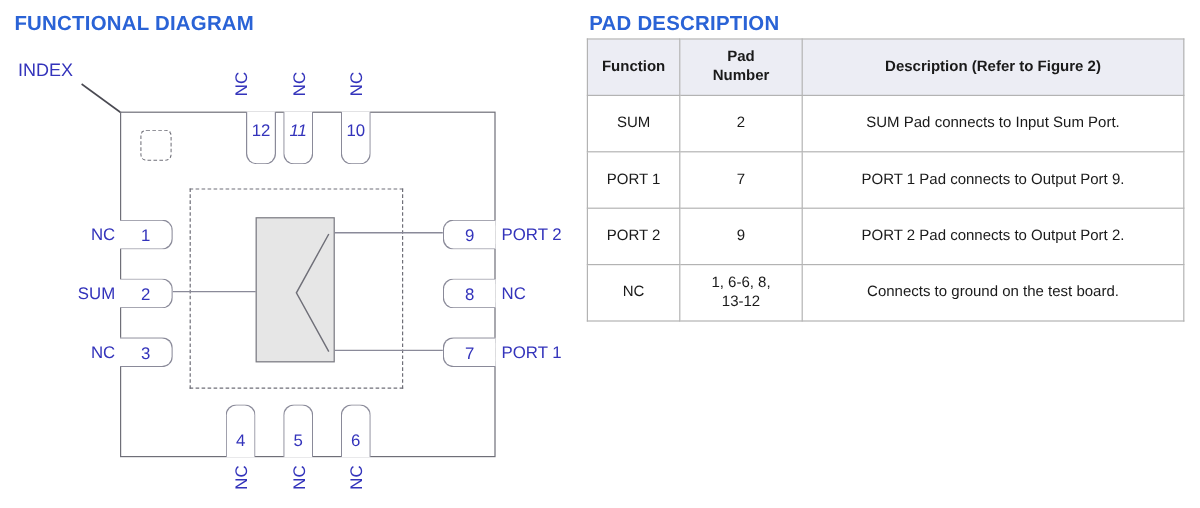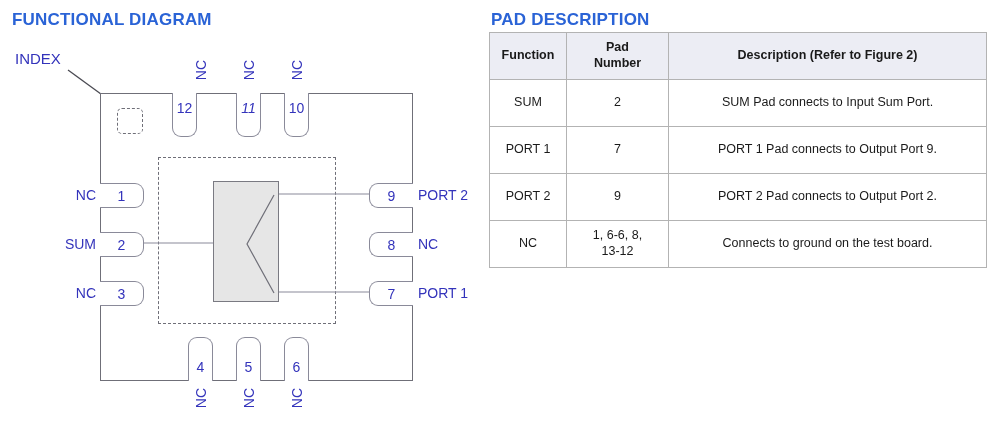--- a/index.html
+++ b/index.html
@@ -226,21 +226,21 @@
 
   <div class="pad pad-right" style="left:369px; top:183px;">9</div>
   <div class="pad-label" style="left:418px; top:187px;">PORT 2</div>
 
   <div class="pad pad-right" style="left:369px; top:232px;">8</div>
   <div class="pad-label" style="left:418px; top:236px;">NC</div>
 
   <div class="pad pad-right" style="left:369px; top:281px;">7</div>
   <div class="pad-label" style="left:418px; top:285px;">PORT 1</div>
 
-  <div class="pad pad-top" style="left:172px; top:93px;">12</div>
+  <div class="pad pad-top" style="left:205px; top:93px;">12</div>
   <div class="pad-label pad-label-vert" style="left:183px; top:62px; width:36px; text-align:center;">NC</div>
 
   <div class="pad pad-top" style="left:236px; top:93px;font-style:italic;">11</div>
   <div class="pad-label pad-label-vert" style="left:231px; top:62px; width:36px; text-align:center;">NC</div>
 
   <div class="pad pad-top" style="left:284px; top:93px;">10</div>
   <div class="pad-label pad-label-vert" style="left:279px; top:62px; width:36px; text-align:center;">NC</div>
 
   <div class="pad pad-bottom" style="left:188px; top:337px;">4</div>
   <div class="pad-label pad-label-vert" style="left:183px; top:390px; width:36px; text-align:center;">NC</div>

